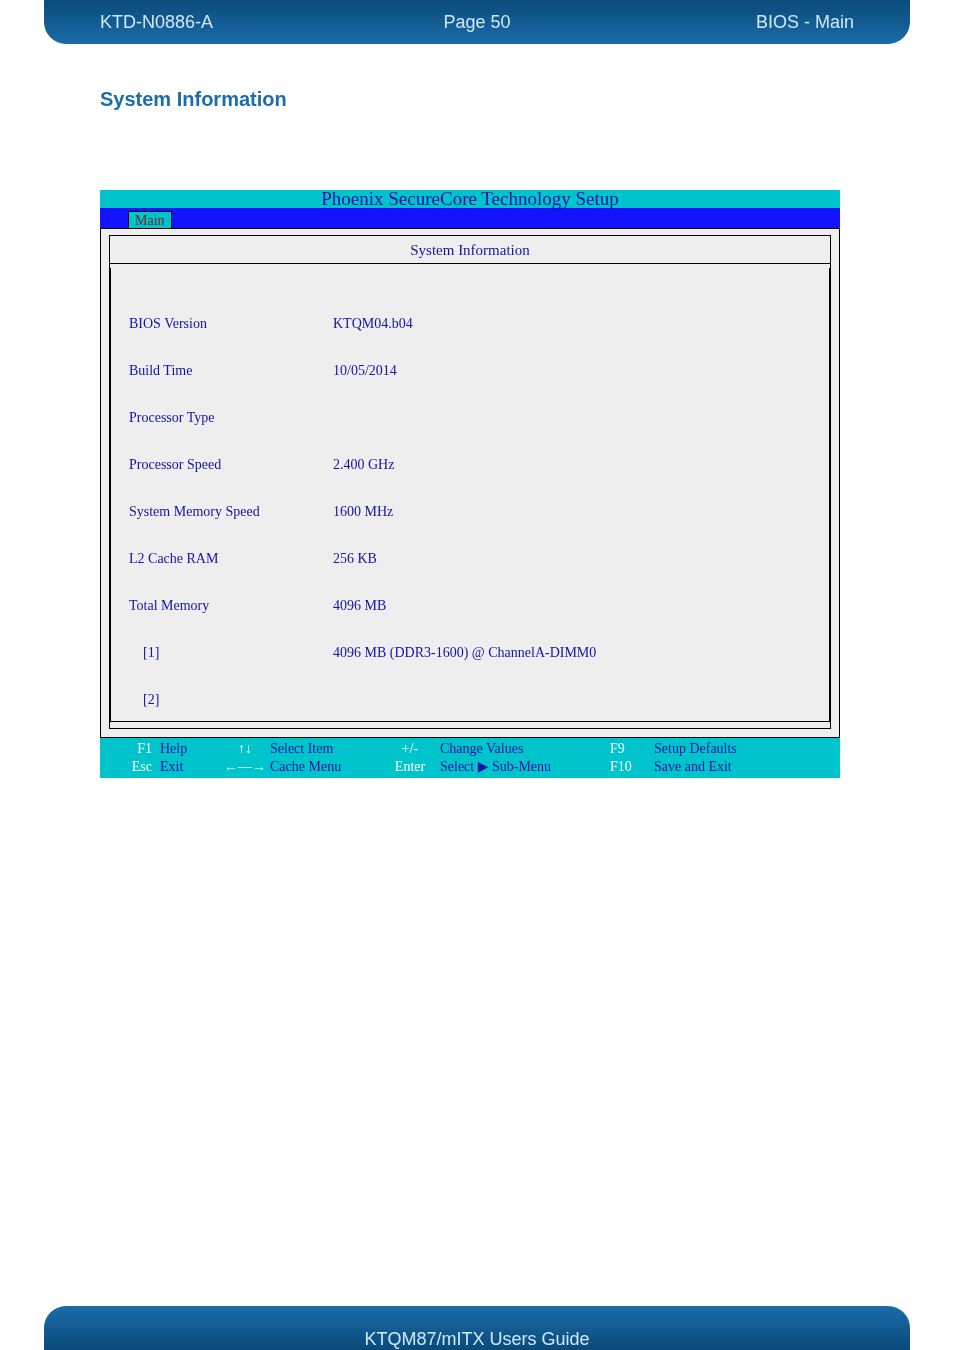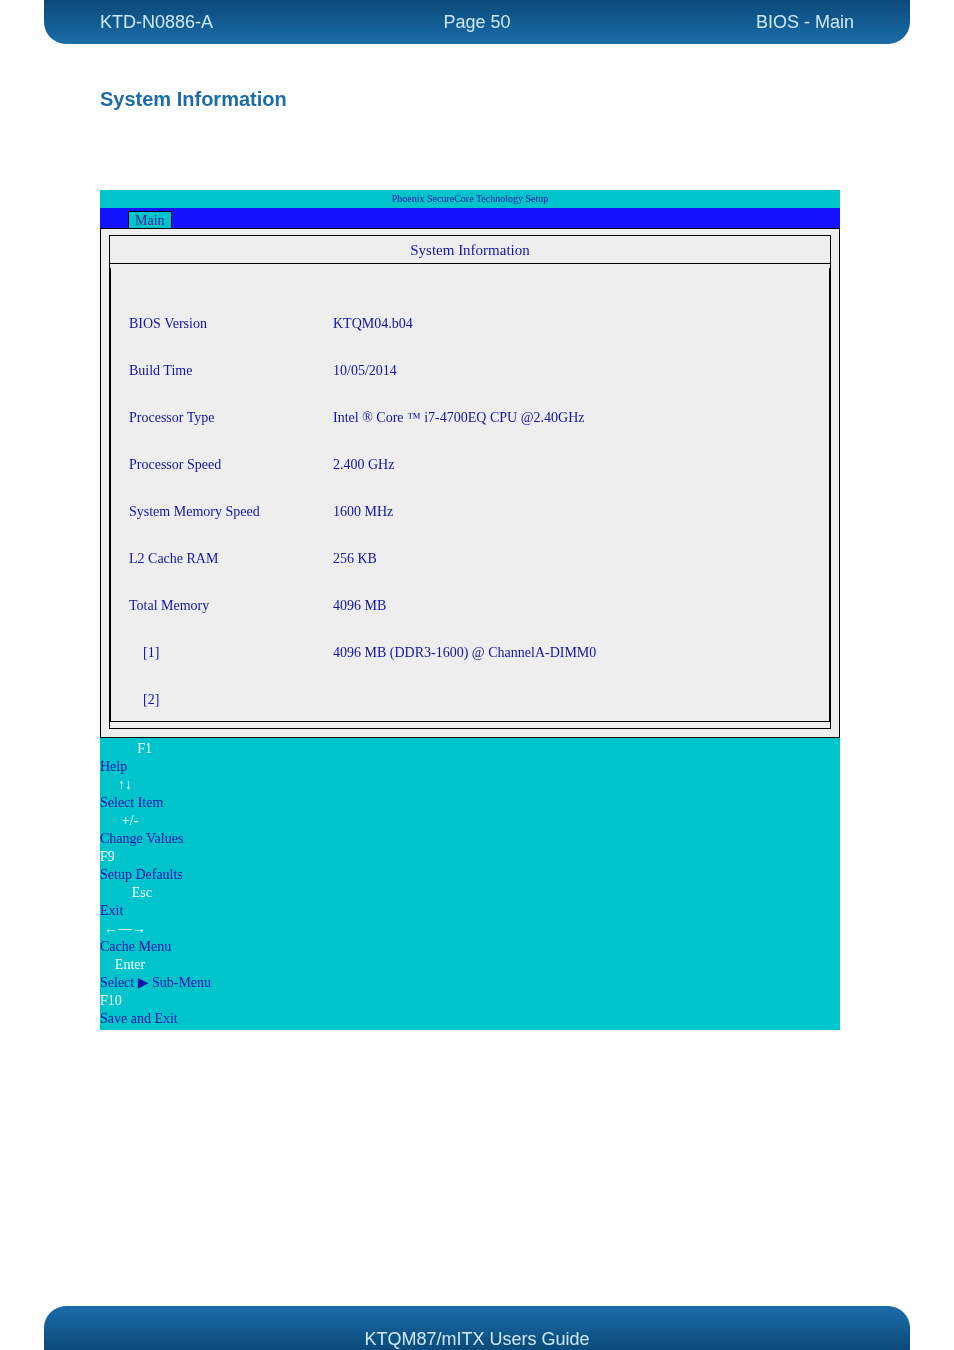--- a/index.html
+++ b/index.html
@@ -44,35 +44,35 @@
     position: absolute;
     top: 190px;
     left: 100px;
     width: 740px;
     font-family: "Times New Roman", serif;
   }
   .bios-title {
     background: #00c4cc;
     color: #1313a8;
     text-align: center;
-    font-size: 10px;
+    font-size: 19px;
     padding: 0px 0;
     height: 18px;
     line-height: 18px;
   }
   .bios-tabs {
     background: #1313ff;
     height: 20px;
     display: flex;
     align-items: flex-end;
     padding-left: 28px;
   }
   .bios-tab {
     background: #00c4cc;
-    color: #4c1d95;
+    color: #7f1d1d;
     font-size: 14px;
     padding: 0 6px;
     height: 17px;
     line-height: 17px;
     border: 1px solid #000;
     border-bottom: none;
   }
   .bios-body {
     background: #eeeeee;
     border: 1px solid #000;
@@ -122,21 +122,20 @@
   }
   .bios-footer {
     background: #00c4cc;
     color: #1313a8;
     font-size: 14px;
     padding: 2px 0;
   }
   .footer-row {
     display: flex;
     line-height: 18px;
-    flex-direction: column;
   }
   .fk { color: #ffffff; }
   .fc1 { width: 60px; text-align: right; padding-right: 8px;}
   .fc2 { width: 60px; }
   .fc3 { width: 50px; text-align: center; }
   .fc4 { width: 110px; }
   .fc5 { width: 60px; text-align: center; }
   .fc6 { width: 170px; }
   .fc7 { width: 44px; text-align: left; }
   .fc8 { flex: 1; }
@@ -180,21 +179,20 @@
           <div class="info-row">
             <div class="info-label">BIOS Version</div>
             <div class="info-value">KTQM04.b04</div>
           </div>
           <div class="info-row">
             <div class="info-label">Build Time</div>
             <div class="info-value">10/05/2014</div>
           </div>
           <div class="info-row">
             <div class="info-label">Processor Type</div>
-            <div class="info-value">Intel ® Core ™ i7-4700EQ CPU @2.40GHz</div>
           </div>
           <div class="info-row">
             <div class="info-label">Processor Speed</div>
             <div class="info-value">2.400 GHz</div>
           </div>
           <div class="info-row">
             <div class="info-label">System Memory Speed</div>
             <div class="info-value">1600 MHz</div>
           </div>
           <div class="info-row">

